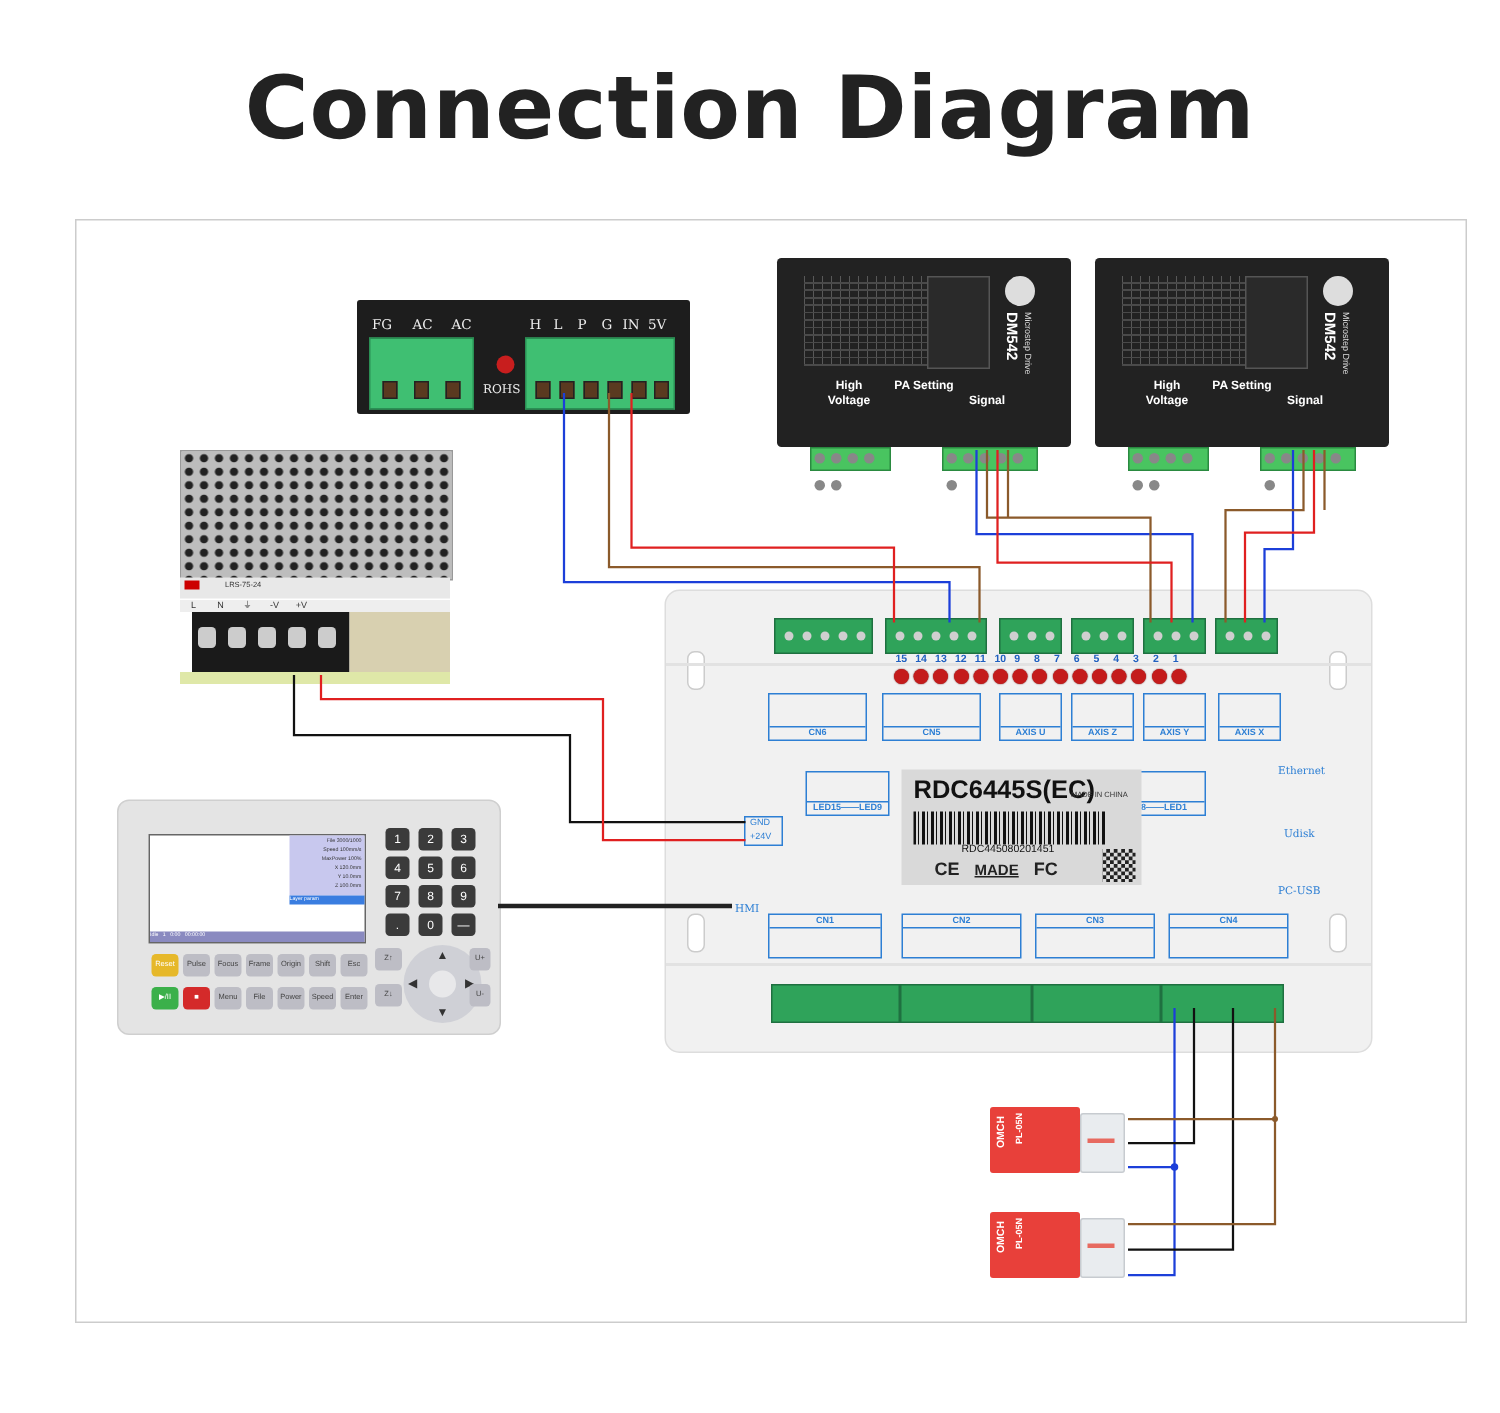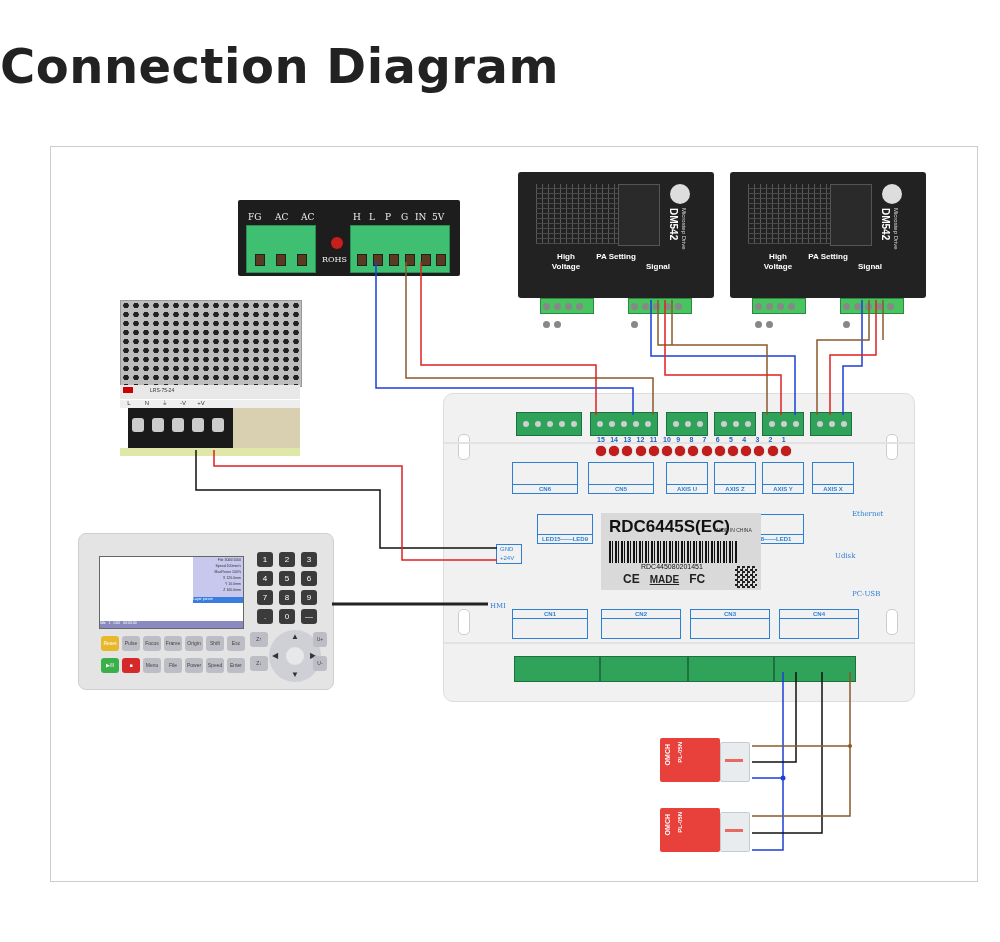--- a/index.html
+++ b/index.html
@@ -1,17 +1,17 @@
 <!DOCTYPE html>
 <html><head>
 <meta charset="utf-8">
 <style>
   html,body{margin:0;padding:0;background:#fff;}
   body{width:1000px;height:942px;position:relative;overflow:hidden;font-family:"Liberation Sans",sans-serif;}
-  .title{position:absolute;left:0;top:38px;width:1000px;text-align:left;font-family:"DejaVu Sans",sans-serif;font-weight:bold;font-size:48px;color:#222;letter-spacing:0.5px;}
+  .title{position:absolute;left:0;top:38px;width:1000px;text-align:center;font-family:"DejaVu Sans",sans-serif;font-weight:bold;font-size:58px;color:#222;letter-spacing:0.5px;}
   .frame{position:absolute;left:50px;top:146px;width:926px;height:734px;border:1px solid #ccc;}
   svg#wires{position:absolute;left:0;top:0;width:1000px;height:942px;pointer-events:none;}
   
   .relay{position:absolute;left:238px;top:200px;width:222px;height:76px;background:#1d1d1d;border-radius:2px;}
   .relay .lbl{position:absolute;top:12px;font-family:"DejaVu Serif",serif;font-size:9px;color:#eee;}
   .tb{position:absolute;background:#3fbf72;border:1px solid #2a8f54;}
   .tb .pin{position:absolute;width:8px;height:10px;background:#5a3a20;border:1px solid #222;}
   .test-btn{position:absolute;left:93px;top:37px;width:12px;height:12px;background:#c81e1e;border-radius:50%;}
   .test-lbl{position:absolute;left:84px;top:55px;font-family:"DejaVu Serif",serif;font-size:8px;color:#eee;}
   
@@ -252,21 +252,21 @@
     </div>
   <div class="bluebox" style="left:292px;top:120px;width:68px;height:30px">
       <div class="foot">LED8——LED1</div>
     </div>
 
   <div class="bluebox" style="left:52px;top:150px;width:26px;height:20px;font-size:6px;line-height:9px;padding-left:3px">
       <div>GND</div>
       <div>+24V</div>
     </div>
   <span class="portlbl" style="left:408px;top:116px">Ethernet</span>
-  <span class="portlbl" style="left:391px;top:158px">Udisk</span>
+  <span class="portlbl" style="left:412px;top:158px">Udisk</span>
   <span class="portlbl" style="left:408px;top:196px">PC-USB</span>
   <span class="portlbl" style="left:46px;top:208px">HMI</span>
 
   <div class="bluebox" style="left:68px;top:215px;width:76px;height:30px">
       <div class="head">CN1</div>
     </div>
   <div class="bluebox" style="left:157px;top:215px;width:80px;height:30px">
       <div class="head">CN2</div>
     </div>
   <div class="bluebox" style="left:246px;top:215px;width:80px;height:30px">

